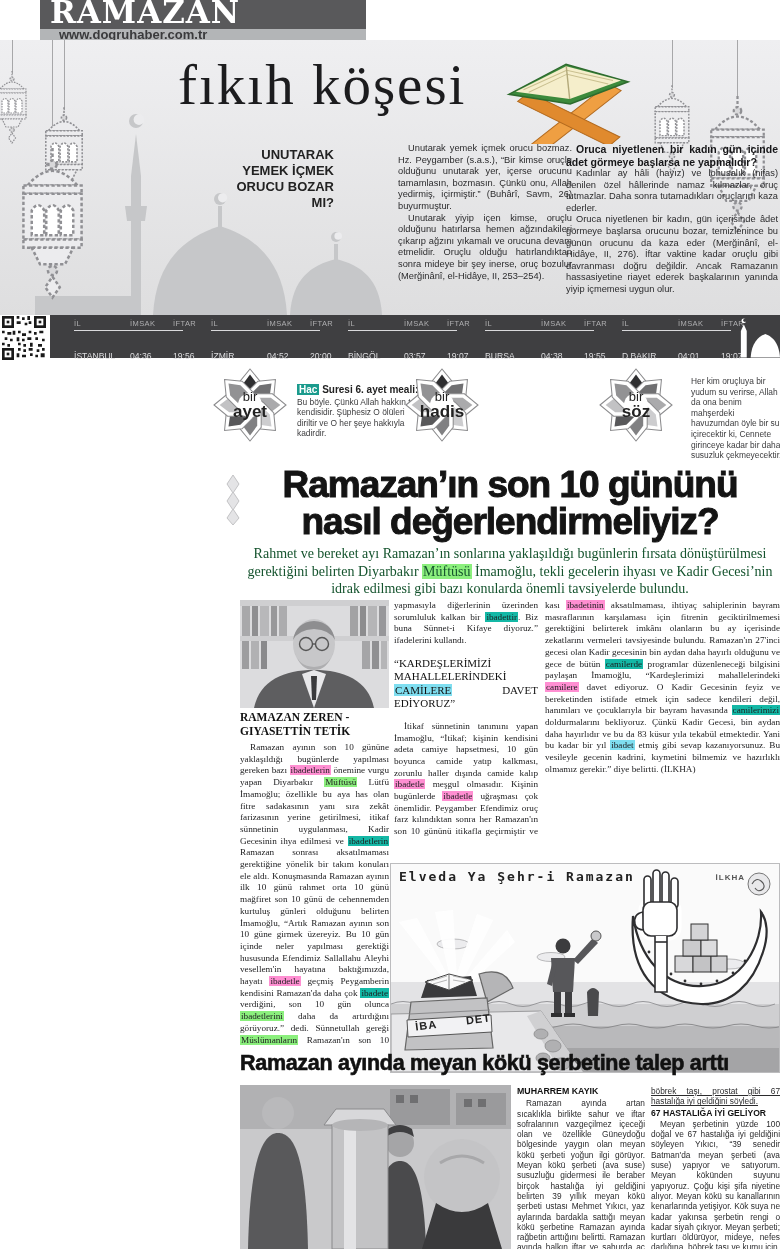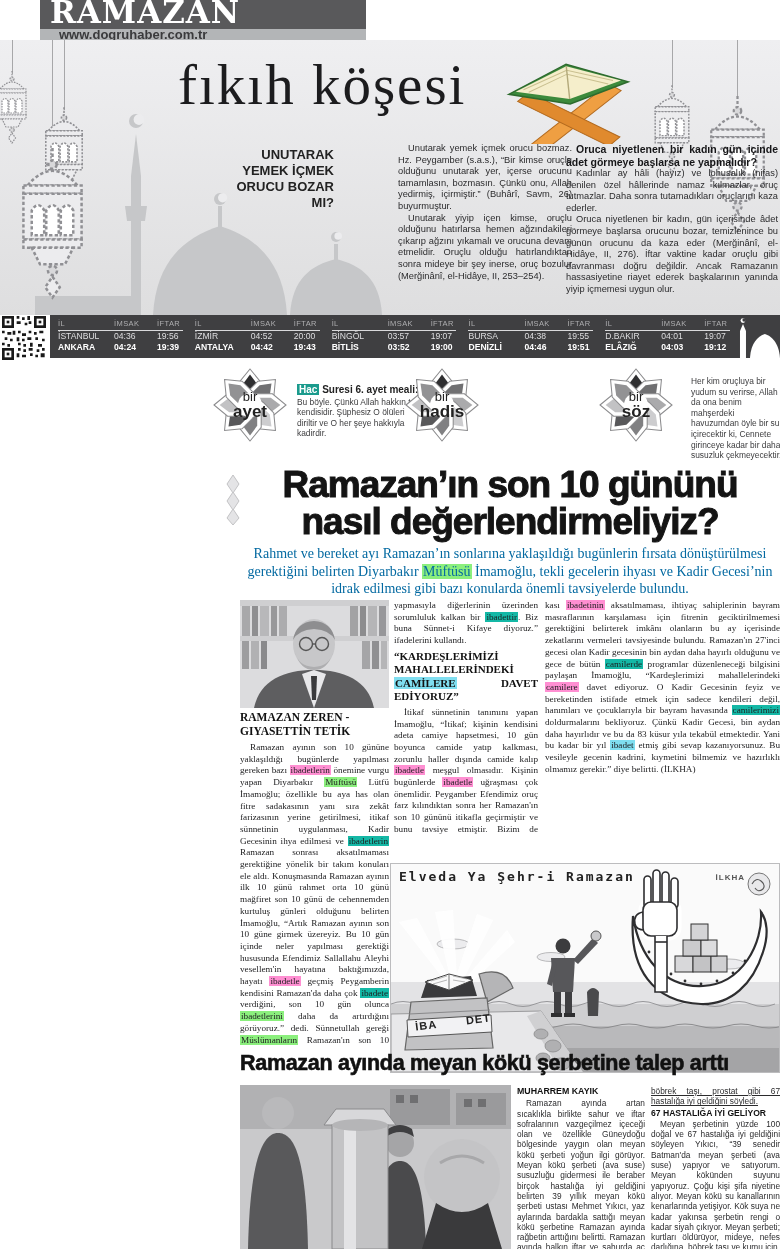--- a/index.html
+++ b/index.html
@@ -20,25 +20,25 @@
   
   .q1-title{left:228px;top:147px;width:106px;text-align:right;font-weight:bold;font-size:13px;
             line-height:16px;color:#222;}
   .fq-col{font-size:9.3px;line-height:11.6px;text-align:justify;color:#2b2b2d;}
   .fq-col p{margin:0;text-indent:10px;}
   .q1-col{left:398px;top:143px;width:174px;height:168px;overflow:hidden;}
   .q2-col{left:566px;top:143px;width:212px;height:172px;overflow:hidden;}
   .q2-title{font-weight:bold;font-size:10.5px;line-height:12.5px;text-indent:10px;margin:0 0 1px 0;color:#161618;}
   
   .prayer-bar{left:50px;top:315px;width:730px;height:43px;background:#3f3f41;display:flex;}
-  .pgroup{width:137px;padding:4px 4px 0 8px;box-sizing:border-box;}
+  .pgroup{width:137px;padding:4px 4px 0 24px;box-sizing:border-box;}
   .phead{display:grid;grid-template-columns:56px 43px 1fr;font-size:7.5px;color:#aeaeb0;
          letter-spacing:.4px;border-bottom:1px solid #d9d9db;padding-bottom:2px;}
   .prow{display:grid;grid-template-columns:56px 43px 1fr;font-size:8.6px;line-height:11px;}
-  .prow.r1{color:#dedee0;margin-top:0;}
+  .prow.r1{color:#dedee0;margin-top:20px;}
   .prow.r2{color:#fff;font-weight:bold;}
   .qr{left:2px;top:316px;width:44px;height:44px;}
   
   .rosette{width:80px;height:82px;}
   .ros-wrap{width:80px;height:82px;}
   .ros-label{position:absolute;left:0;top:0;width:100%;height:100%;display:flex;flex-direction:column;
              align-items:center;justify-content:center;text-align:center;color:#222;}
   .ros-l1{font-size:13px;line-height:13px;}
   .ros-l2{font-size:17px;line-height:17px;font-weight:bold;}
   .trio-text{font-size:8.4px;line-height:10.6px;color:#3c3c3e;text-align:left;}
@@ -48,31 +48,31 @@
   .hl-green{background:#8bef7d;}
   .hl-pink{background:#ff8fd2;}
   .hl-yellow{background:#14b8a6;}
   .hl-orange{background:#14b8a6;}
   .hl-cyan{background:#7fdef0;}
   .hl-teal{background:#1b9b8d;color:#fff;font-weight:bold;padding:0 2px;}
   
   .headline{left:240px;top:466px;width:540px;text-align:center;font-weight:bold;font-size:37px;
             line-height:37px;letter-spacing:-1px;color:#141414;-webkit-text-stroke:1px #141414;}
   .deck{left:246px;top:545px;width:528px;text-align:center;font-family:"Liberation Serif",serif;
-        font-size:14px;line-height:17.5px;color:#0369a1;}
+        font-size:14px;line-height:17.5px;color:#14532d;}
   .bodycol{font-family:"Liberation Serif",serif;font-size:9.2px;line-height:11.7px;text-align:justify;
            color:#1d1d1f;overflow:hidden;}
   .bodycol .indent{text-indent:10px;}
   .col1{left:240px;top:742px;width:149px;height:304px;}
   .col2{left:394px;top:600px;width:144px;height:236px;}
   .col3{left:545px;top:600px;width:235px;height:236px;}
   .caption{left:240px;top:710px;width:149px;font-family:"Liberation Serif",serif;font-weight:bold;
            font-size:11.5px;line-height:14px;color:#111;}
-  .subhead2{font-family:"Liberation Serif",serif;font-weight:bold;font-size:11px;line-height:13.5px;
-            color:#111;margin:3px 0;}
+  .subhead2{font-family:"Liberation Serif",serif;font-weight:normal;font-size:11px;line-height:13.5px;
+            color:#111;margin:10px 0;}
   .portrait{left:240px;top:600px;width:149px;height:108px;}
   
   .cartoon{left:390px;top:843px;width:390px;height:210px;border:1px solid #bcbcbe;box-sizing:border-box;overflow:hidden;margin-top:20px;}
   .cartoon-title{position:absolute;left:8px;top:5px;font-family:"DejaVu Sans Mono",monospace;
                  font-weight:bold;font-size:13px;letter-spacing:2px;color:#222;}
   .cartoon-agency{position:absolute;right:34px;top:9px;font-weight:bold;font-size:8px;
                   letter-spacing:1px;color:#555;}
   .chest-label{position:absolute;left:24px;top:152px;width:76px;transform:rotate(-7deg);
                font-weight:bold;font-size:11px;letter-spacing:1px;color:#222;display:flex;justify-content:space-between;}
   

